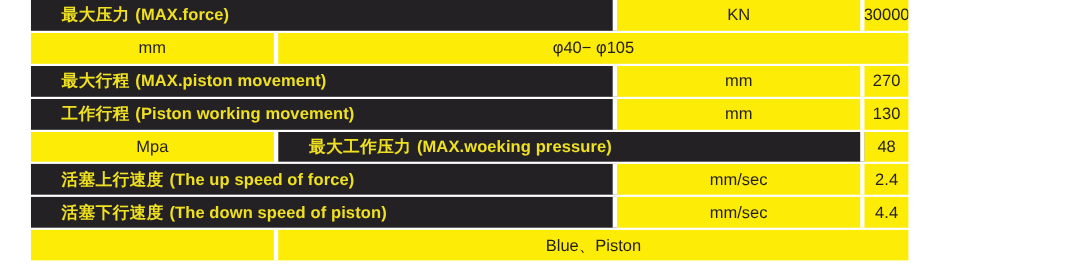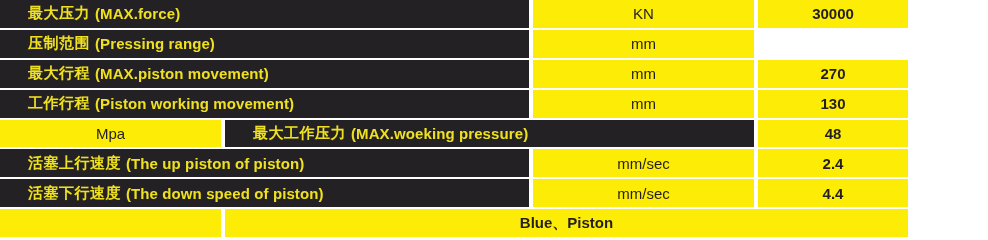--- a/index.html
+++ b/index.html
@@ -5,27 +5,28 @@
   html, body {
     margin: 0;
     padding: 0;
     background: #ffffff;
   }
   body {
     font-family: "Liberation Sans", "DejaVu Sans", sans-serif;
   }
 
   .spec-table {
-    width: 908px;
+    width: 798px;
     height: 237px;
     box-sizing: border-box;
     display: flex;
     flex-direction: column;
     background: #ffffff;
     overflow: hidden;
+    margin-left: 28px;
   }
 
   .spec-row {
     display: flex;
     flex: 1 1 0;
     min-height: 0;
     border-bottom: 2px solid #ffffff;
     box-sizing: border-box;
   }
   .spec-row:last-child {
@@ -76,43 +77,39 @@
     text-align: right;
   }
 
   
   .cell-value {
     flex: 1 1 auto;
     background: #fdec05;
     color: #231f20;
     font-size: 15px;
     justify-content: center;
-    font-weight: bold;
   }
 </style>
 </head>
 <body>
 
 <div class="spec-table">
 
   <div class="spec-row">
     <div class="cell cell-label">
       <span class="cn">最大压力</span>
       <span class="en">(MAX.force)</span>
     </div>
     <div class="cell cell-unit">KN</div>
     <div class="cell cell-value">30000</div>
   </div>
 
   <div class="spec-row">
-    <div class="cell cell-label">
-      <span class="cn">压制范围</span>
-      <span class="en">(Pressing range)</span>
-    </div>
     <div class="cell cell-unit">mm</div>
+    <div class="cell cell-value phi">φ40− φ105</div>
   </div>
 
   <div class="spec-row">
     <div class="cell cell-label">
       <span class="cn">最大行程</span>
       <span class="en">(MAX.piston movement)</span>
     </div>
     <div class="cell cell-unit">mm</div>
     <div class="cell cell-value">270</div>
   </div>
@@ -131,21 +128,21 @@
     <div class="cell cell-label">
       <span class="cn">最大工作压力</span>
       <span class="en">(MAX.woeking pressure)</span>
     </div>
     <div class="cell cell-value">48</div>
   </div>
 
   <div class="spec-row">
     <div class="cell cell-label">
       <span class="cn">活塞上行速度</span>
-      <span class="en">(The up piston of piston)</span>
+      <span class="en">(The up speed of force)</span>
     </div>
     <div class="cell cell-unit">mm/sec</div>
     <div class="cell cell-value">2.4</div>
   </div>
 
   <div class="spec-row">
     <div class="cell cell-label">
       <span class="cn">活塞下行速度</span>
       <span class="en">(The down speed of piston)</span>
     </div>

